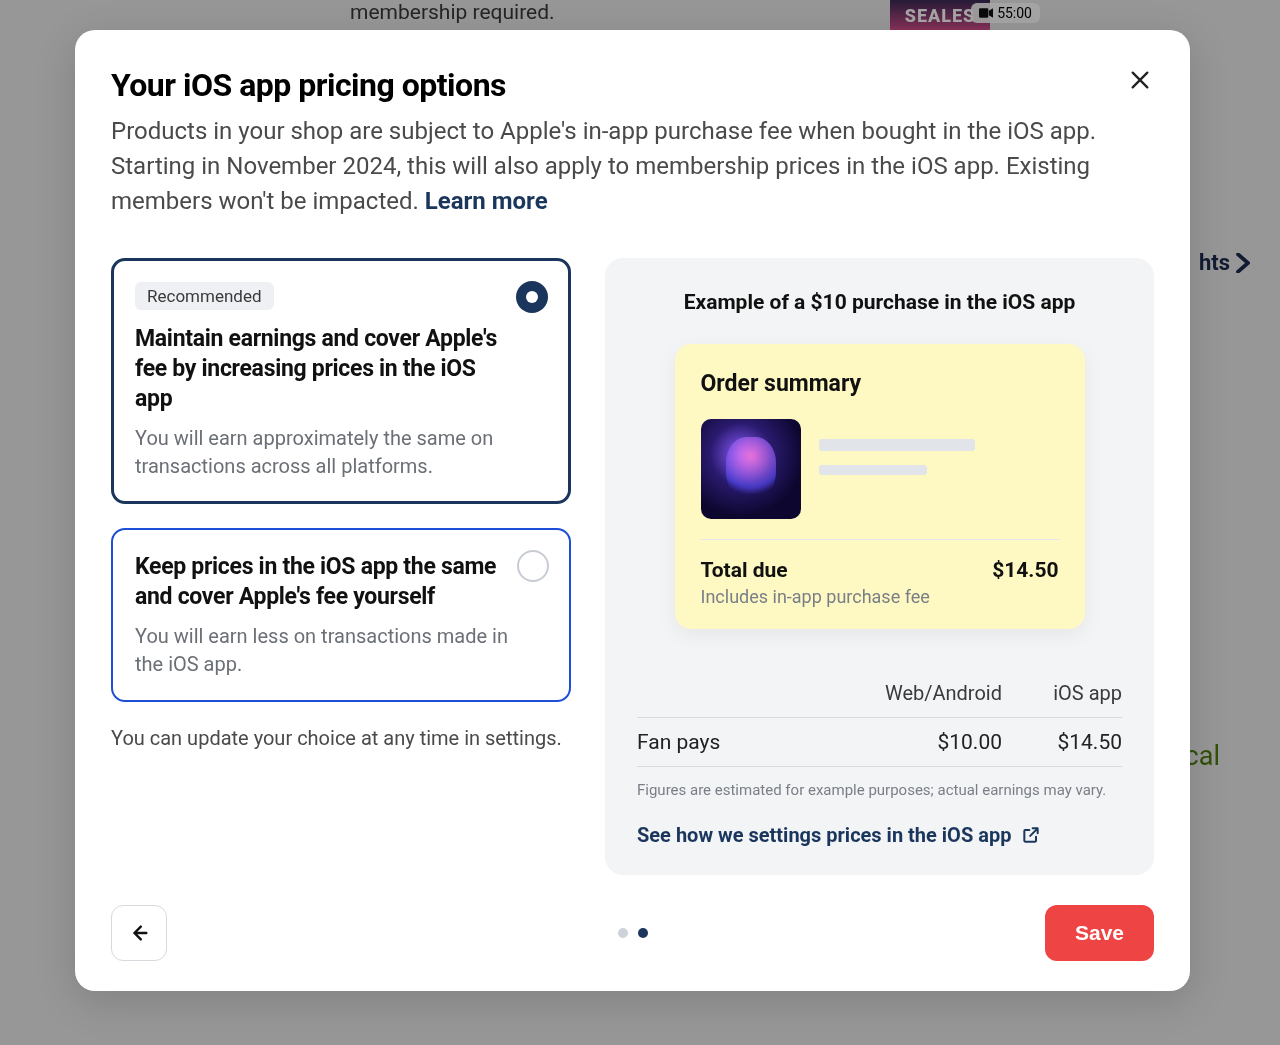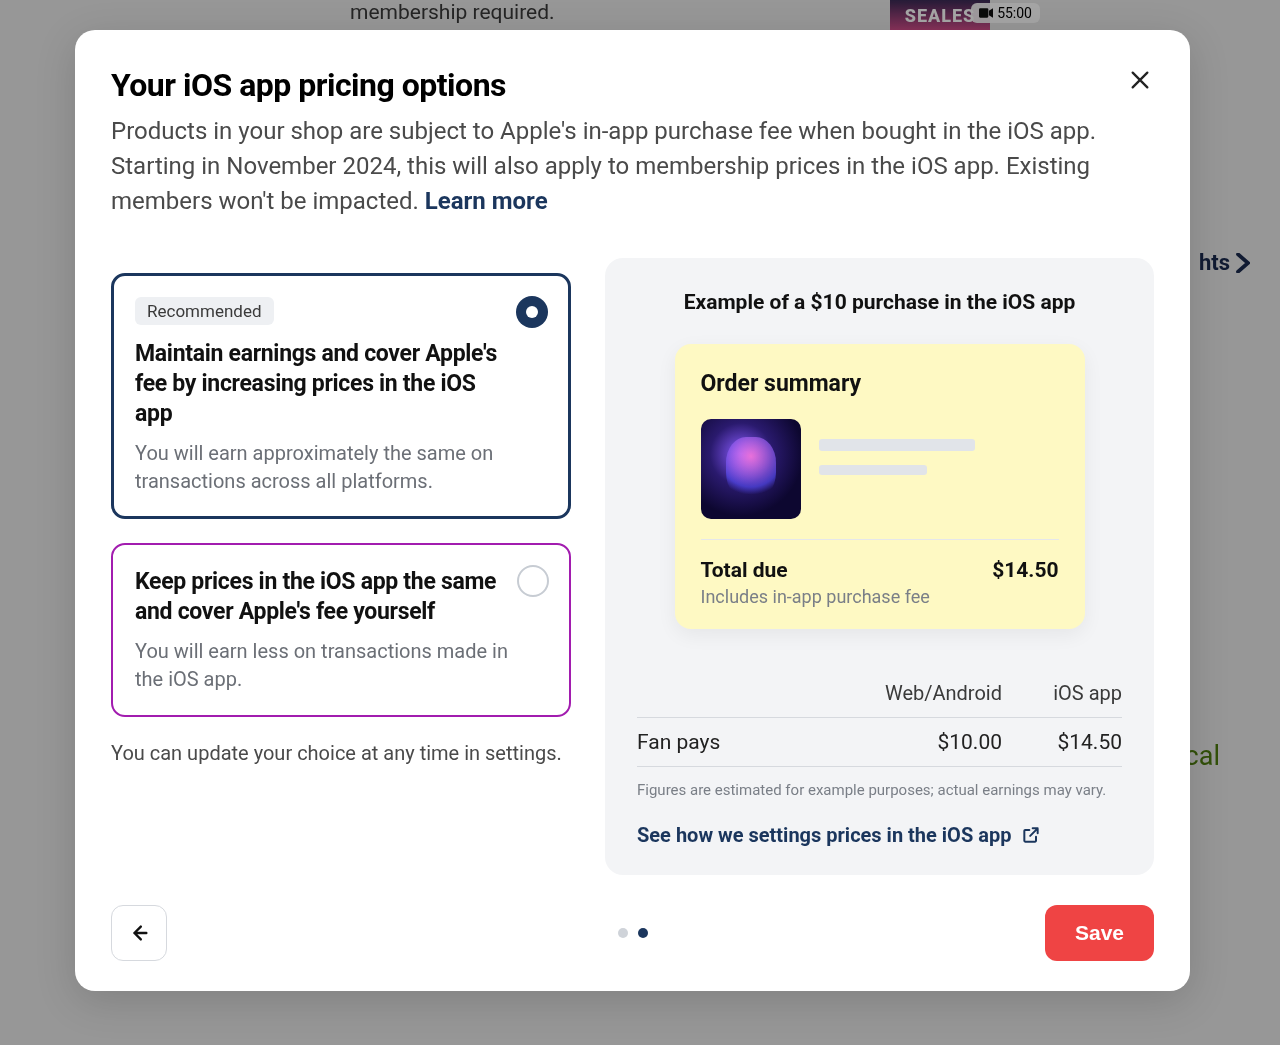--- a/index.html
+++ b/index.html
@@ -104,25 +104,25 @@
     align-items: center;
     justify-content: center;
   }
   .close-btn svg { width: 22px; height: 22px; }
 
   .modal-body {
     display: flex;
     gap: 34px;
     margin-top: 40px;
   }
-  .left-col { width: 460px; flex-shrink: 0; margin-top: 15px; }
+  .left-col { width: 460px; flex-shrink: 0; }
   .right-col { flex: 1; }
 
   .option-card {
-    border: 2px solid #a21caf;
+    border: 2px solid #1d4ed8;
     border-radius: 14px;
     padding: 22px 60px 22px 22px;
     position: relative;
     cursor: pointer;
     margin-bottom: 24px;
     background: #fff;
   }
   .option-card.selected {
     border: 3px solid #1b365d;
     padding: 21px 59px 21px 21px;

